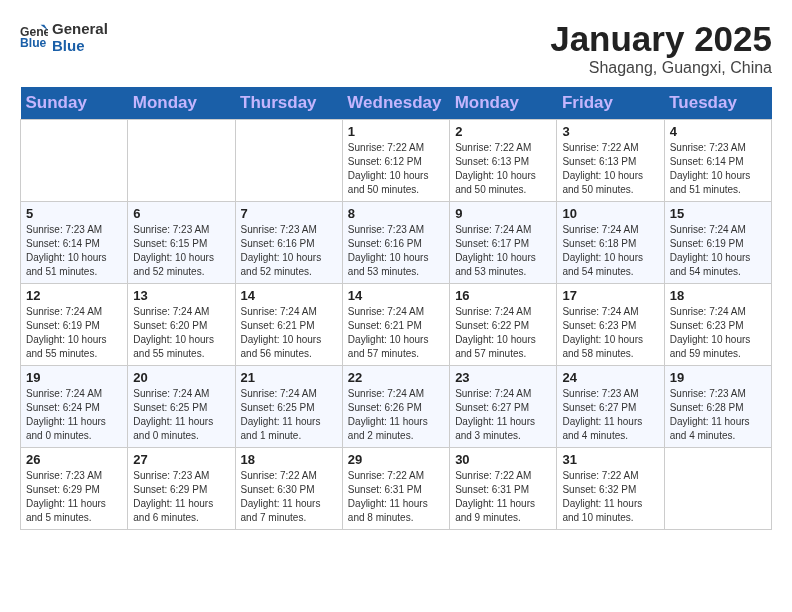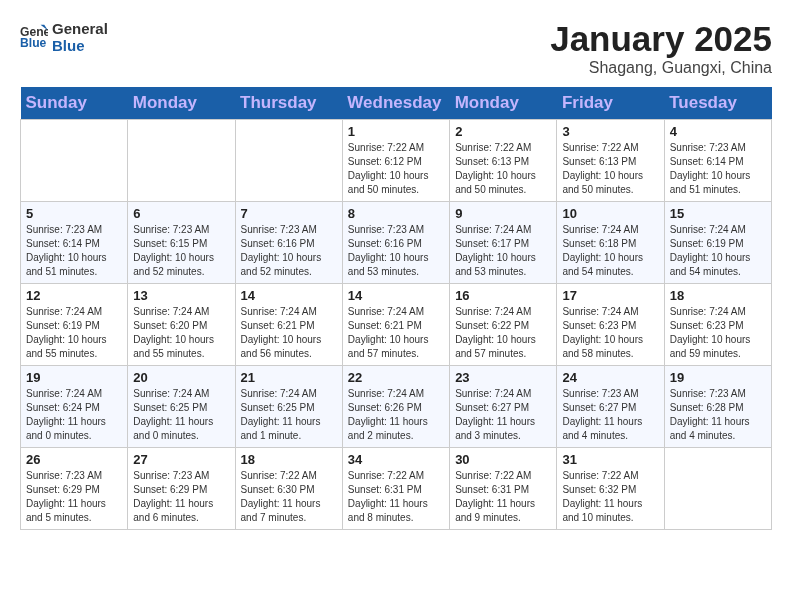--- a/index.html
+++ b/index.html
@@ -316,21 +316,21 @@
 and 6 minutes.</div>
         </td>
         <td>
           <div class="day-number">18</div>
           <div class="day-info" style="white-space: pre-line;">Sunrise: 7:22 AM
 Sunset: 6:30 PM
 Daylight: 11 hours
 and 7 minutes.</div>
         </td>
         <td>
-          <div class="day-number">34</div>
+          <div class="day-number">29</div>
           <div class="day-info" style="white-space: pre-line;">Sunrise: 7:22 AM
 Sunset: 6:31 PM
 Daylight: 11 hours
 and 8 minutes.</div>
         </td>
         <td>
           <div class="day-number">30</div>
           <div class="day-info" style="white-space: pre-line;">Sunrise: 7:22 AM
 Sunset: 6:31 PM
 Daylight: 11 hours

